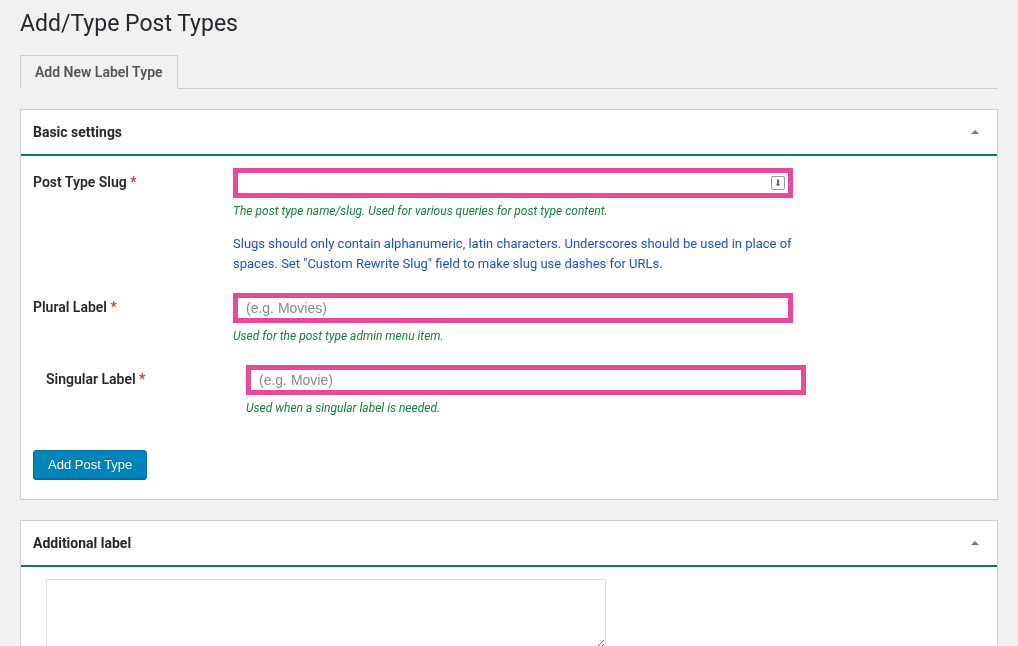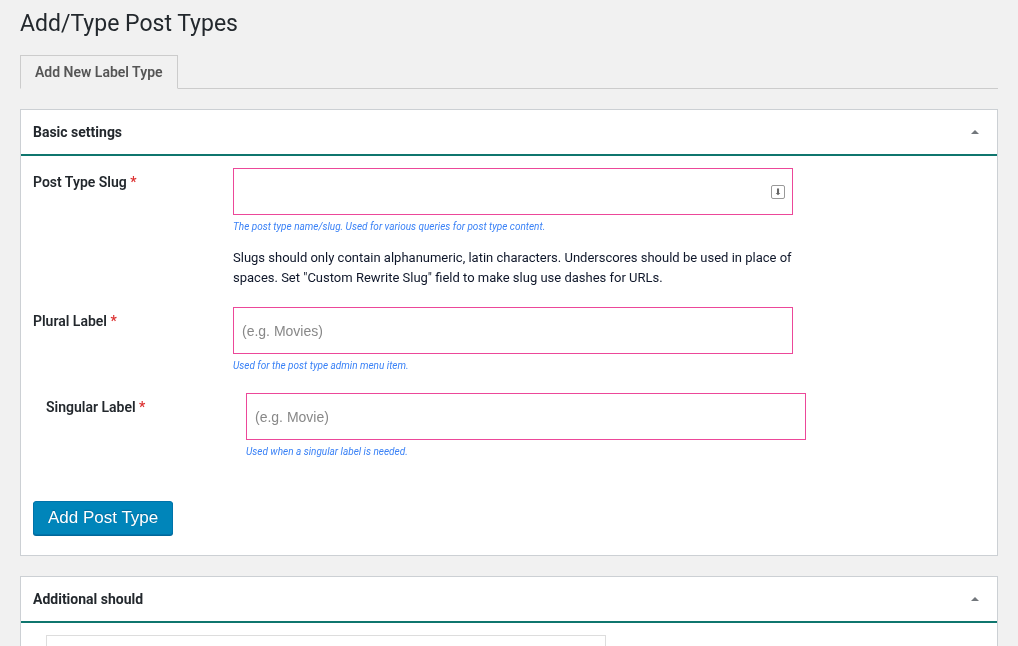--- a/index.html
+++ b/index.html
@@ -87,66 +87,66 @@
     }
     .form-control {
       flex: 1;
       max-width: 580px;
     }
     .text-input {
       width: 100%;
       max-width: 560px;
       padding: 5px 8px;
       font-size: 14px;
-      border: 1px solid #ec4899;
+      border: 5px solid #ec4899;
       background: #fff;
       color: #32373c;
-      height: 47px;
+      height: 30px;
       line-height: 1.4;
     }
     .text-input::placeholder {
       color: #888;
     }
     .textarea-input {
       width: 100%;
       max-width: 560px;
       padding: 5px 8px;
       font-size: 14px;
       border: 1px solid #ddd;
       background: #fff;
       color: #32373c;
       min-height: 70px;
       resize: both;
     }
     .help-italic {
       font-style: italic;
-      color: #3b82f6;
-      font-size: 10px;
+      color: #15803d;
+      font-size: 12px;
       margin-top: 4px;
       line-height: 1.5;
     }
     .help-text {
-      color: #0f172a;
+      color: #1d4ed8;
       font-size: 13px;
       margin-top: 14px;
       line-height: 1.5;
       max-width: 760px;
     }
     .btn-primary {
       display: inline-block;
       background: #0085ba;
       border: 1px solid #0073aa;
       color: #fff;
-      font-size: 17px;
+      font-size: 13px;
       padding: 6px 14px;
       cursor: pointer;
       border-radius: 3px;
       box-shadow: 0 1px 0 #006799;
       text-shadow: 0 -1px 1px #006799;
-      margin-top: 10px;
+      margin-top: 1px;
     }
     .btn-row {
       padding: 10px 12px 20px 12px;
     }
     .slug-input-wrapper {
       position: relative;
       display: inline-block;
       width: 100%;
       max-width: 560px;
     }
@@ -225,21 +225,21 @@
     </div>
 
   </div>
   <div class="btn-row">
     <button class="btn-primary">Add Post Type</button>
   </div>
 </div>
 
 <div class="panel">
   <div class="panel-header">
-    <h2>Additional should</h2>
+    <h2>Additional label</h2>
     <span class="toggle-indicator">
       <svg width="10" height="10" viewBox="0 0 10 10">
           <path d="M1 7 L5 3 L9 7" fill="#72777c"></path>
         </svg>
     </span>
   </div>
   <div class="panel-body">
 
     <div class="form-row">
       <div class="form-control">

